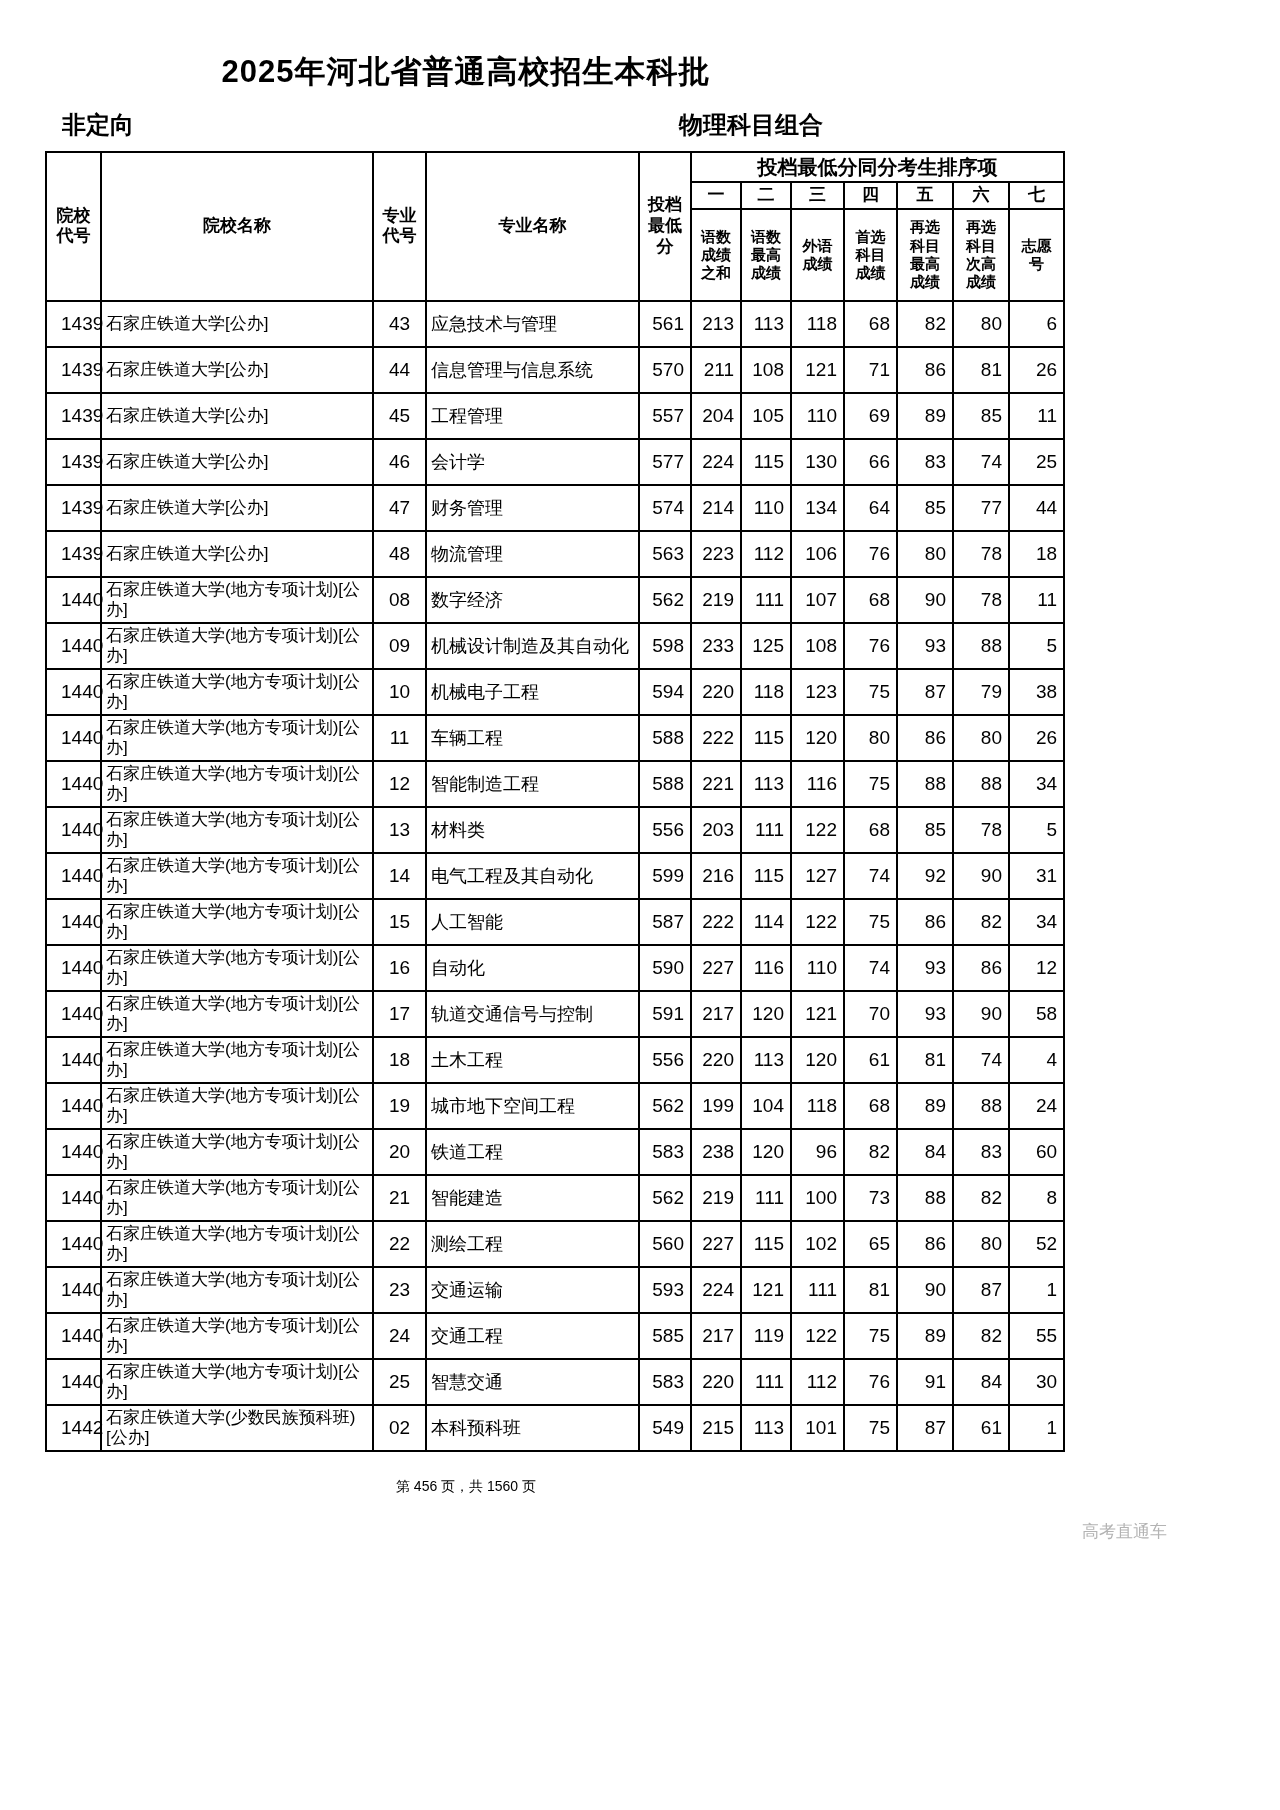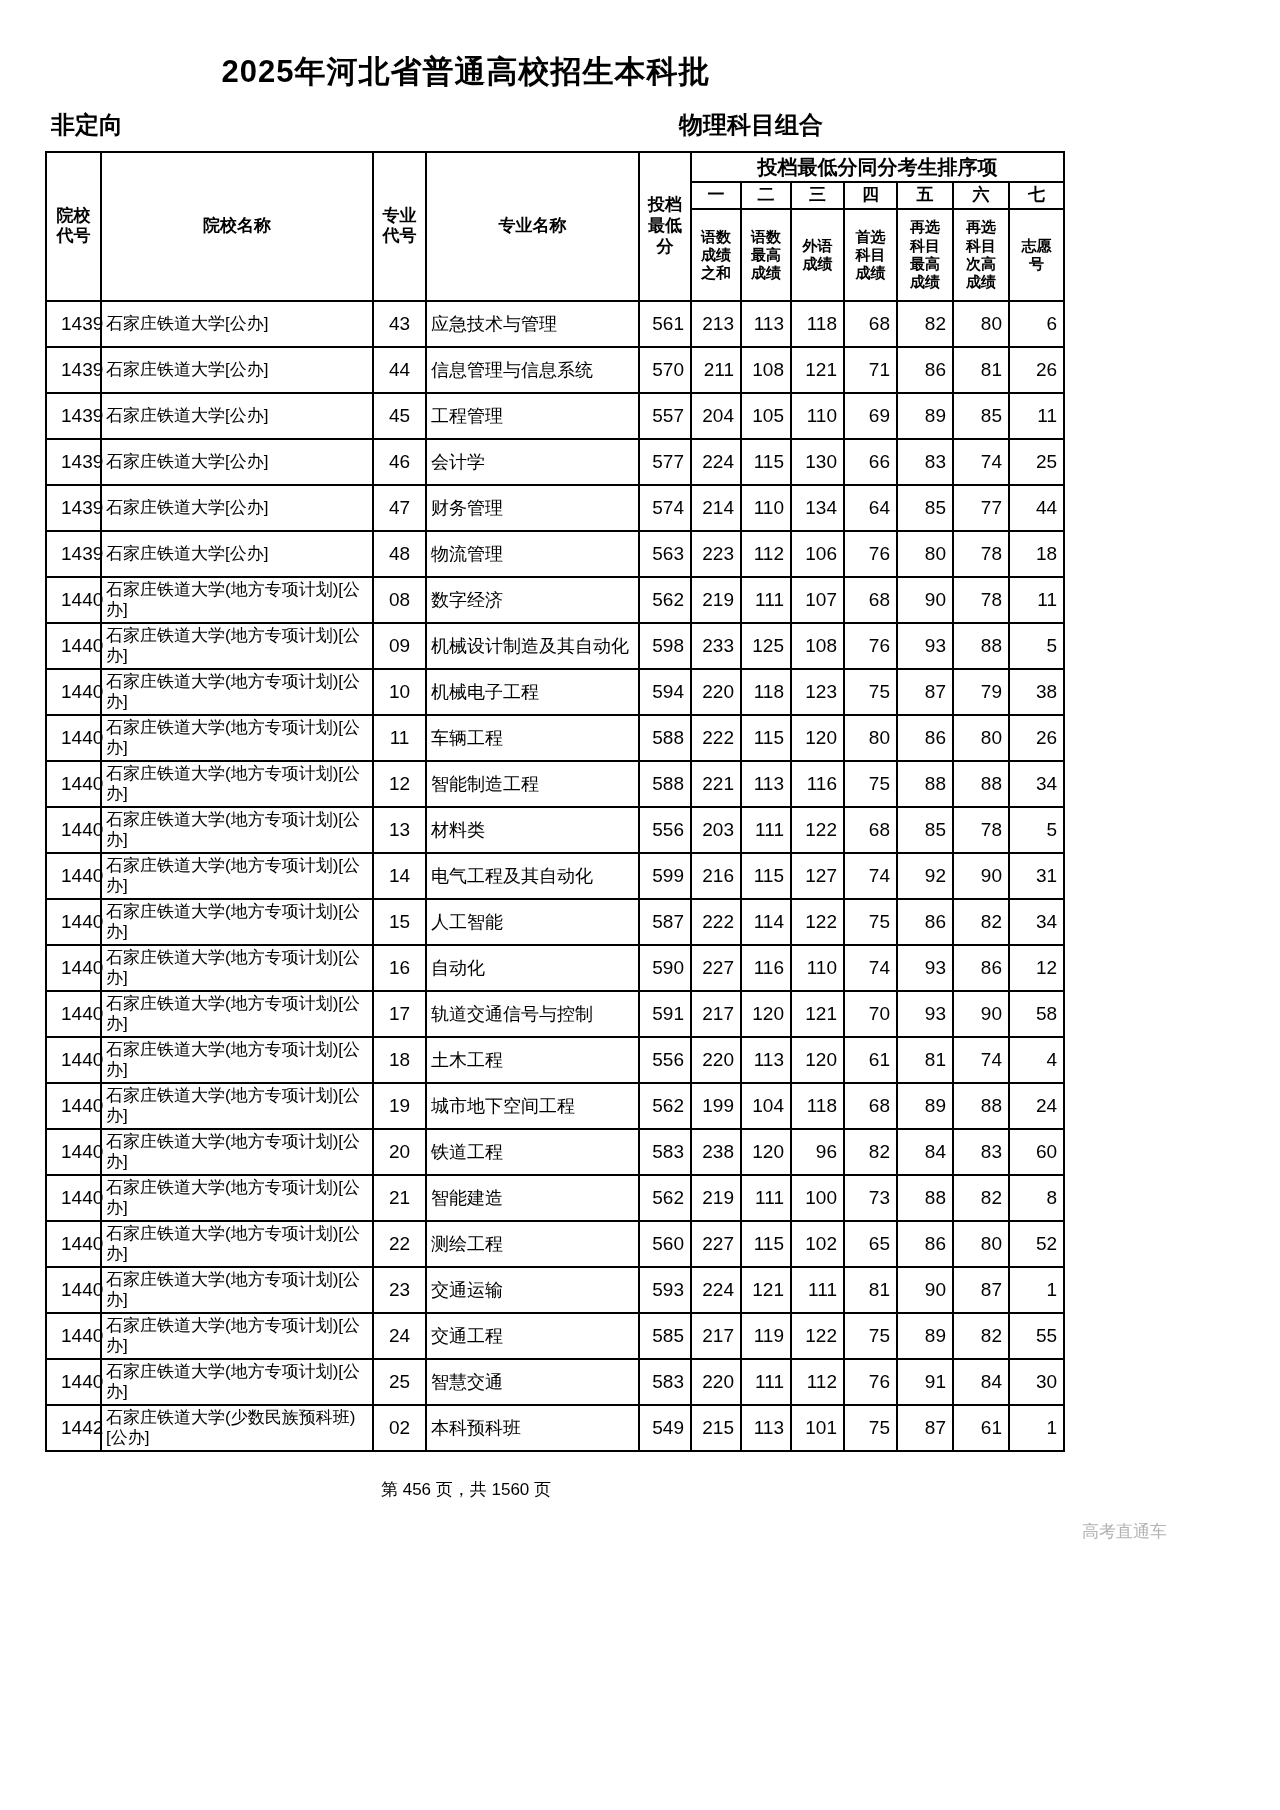--- a/index.html
+++ b/index.html
@@ -25,21 +25,21 @@
     letter-spacing: 1px;
   }
   .labels-row {
     position: relative;
     margin-top: 16px;
     margin-bottom: 10px;
     height: 32px;
     font-size: 24px;
     font-weight: bold;
   }
-  .label-left { position: absolute; left: 6px; top: 0; }
+  .label-left { position: absolute; left: 17px; top: 0; }
   .label-right { position: absolute; left: 634px; top: 0; }
 
   table {
     border-collapse: collapse;
     table-layout: fixed;
     width: 1018px;
   }
   th, td {
     border: 2px solid #000;
     vertical-align: middle;
@@ -65,21 +65,21 @@
   }
   td.c-code { text-align: left; padding-left: 14px; }
   td.c-name { text-align: left; word-break: break-all; font-size: 17px; }
   td.c-mcode { text-align: center; }
   td.c-mname { text-align: left; word-break: break-all; font-size: 18px; }
   td.c-num { text-align: right; padding-right: 6px; }
 
   .footer {
     margin-top: 26px;
     text-align: center;
-    font-size: 17px;
+    font-size: 14px;
   }
   .watermark {
     position: absolute;
     left: 1082px;
     top: 1520px;
     color: #b3b3b3;
     font-size: 17px;
   }
 </style>
 </head>

